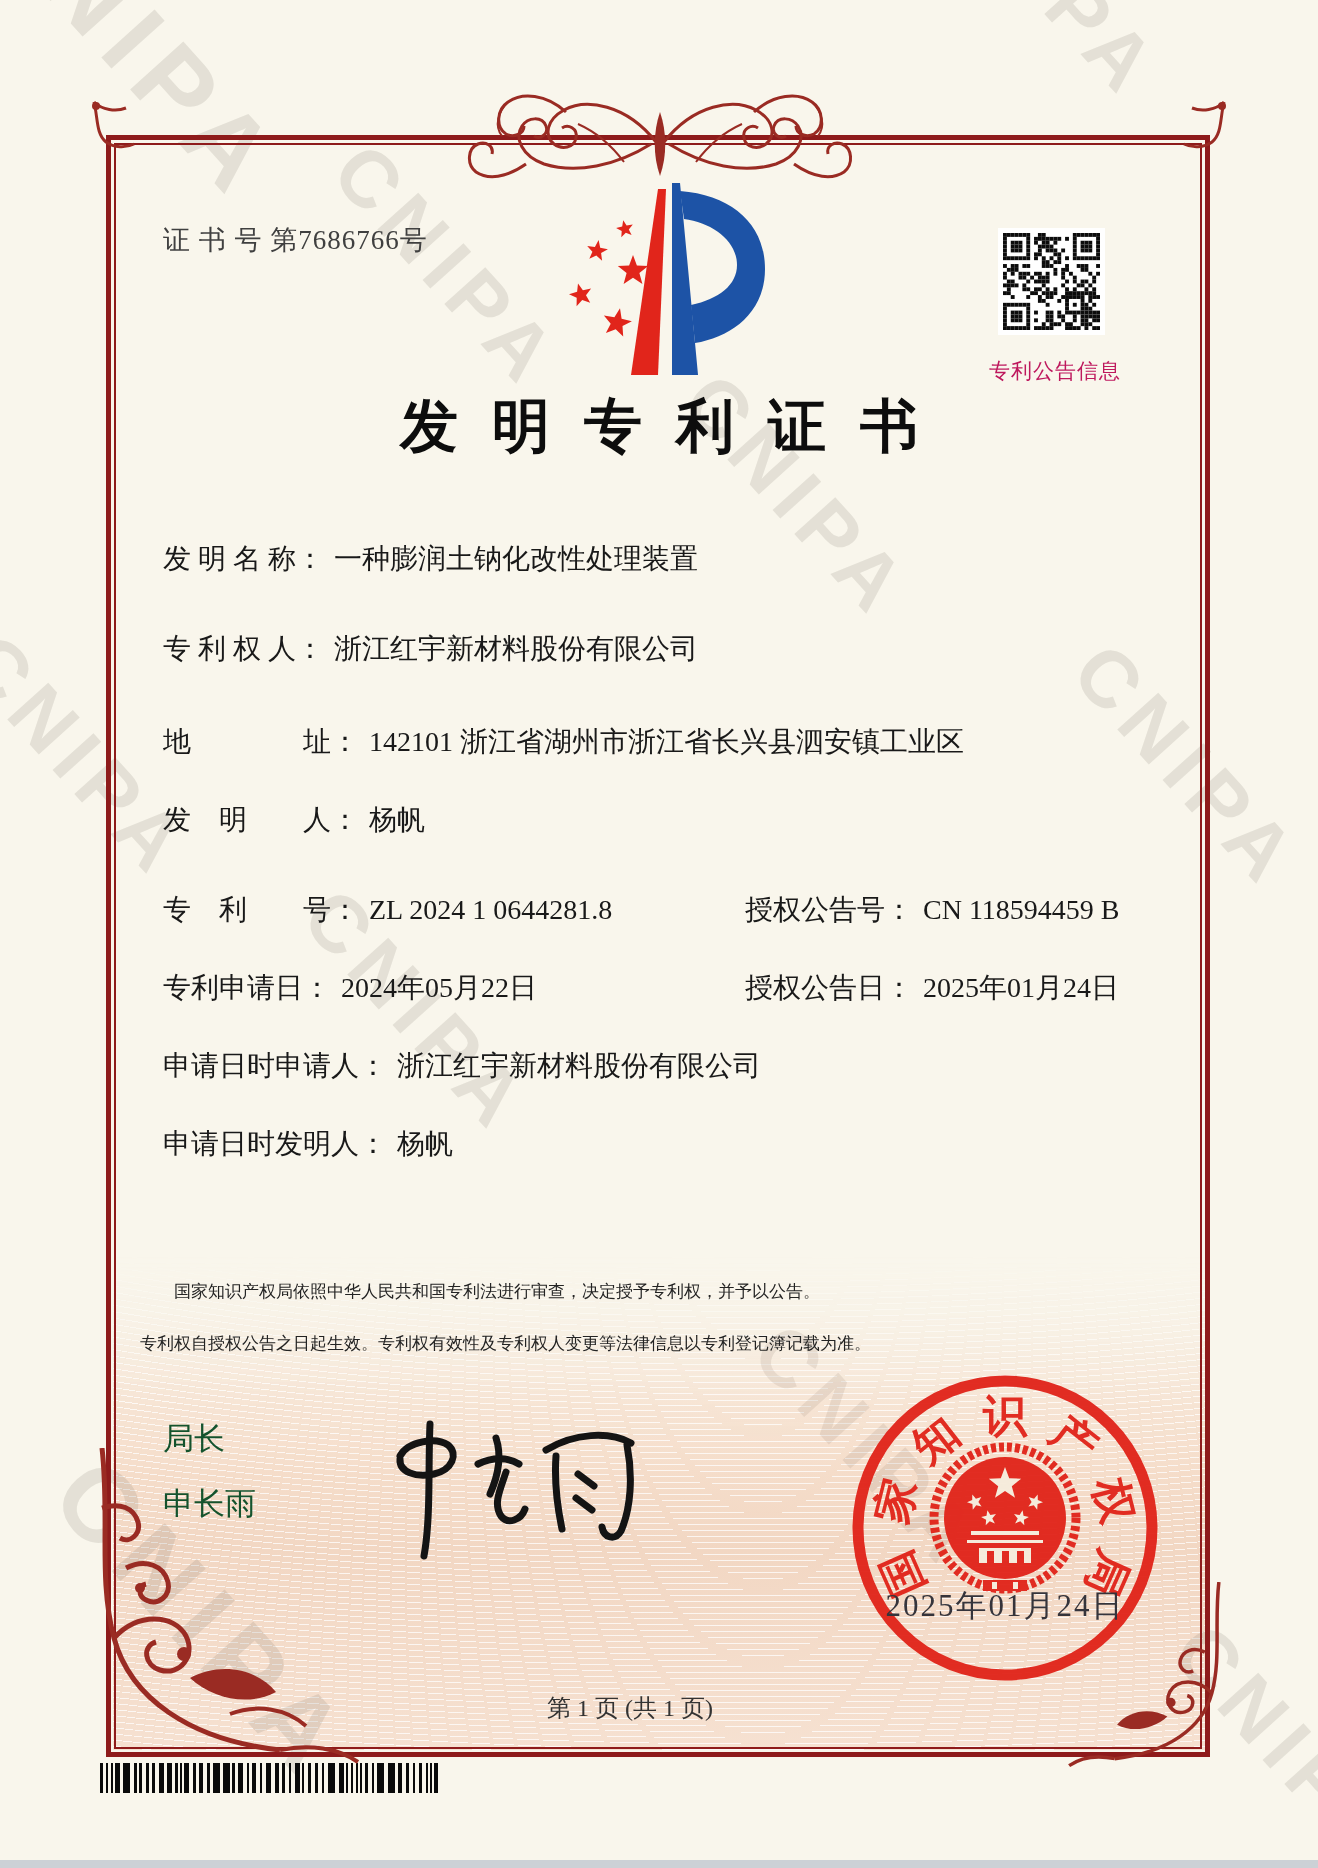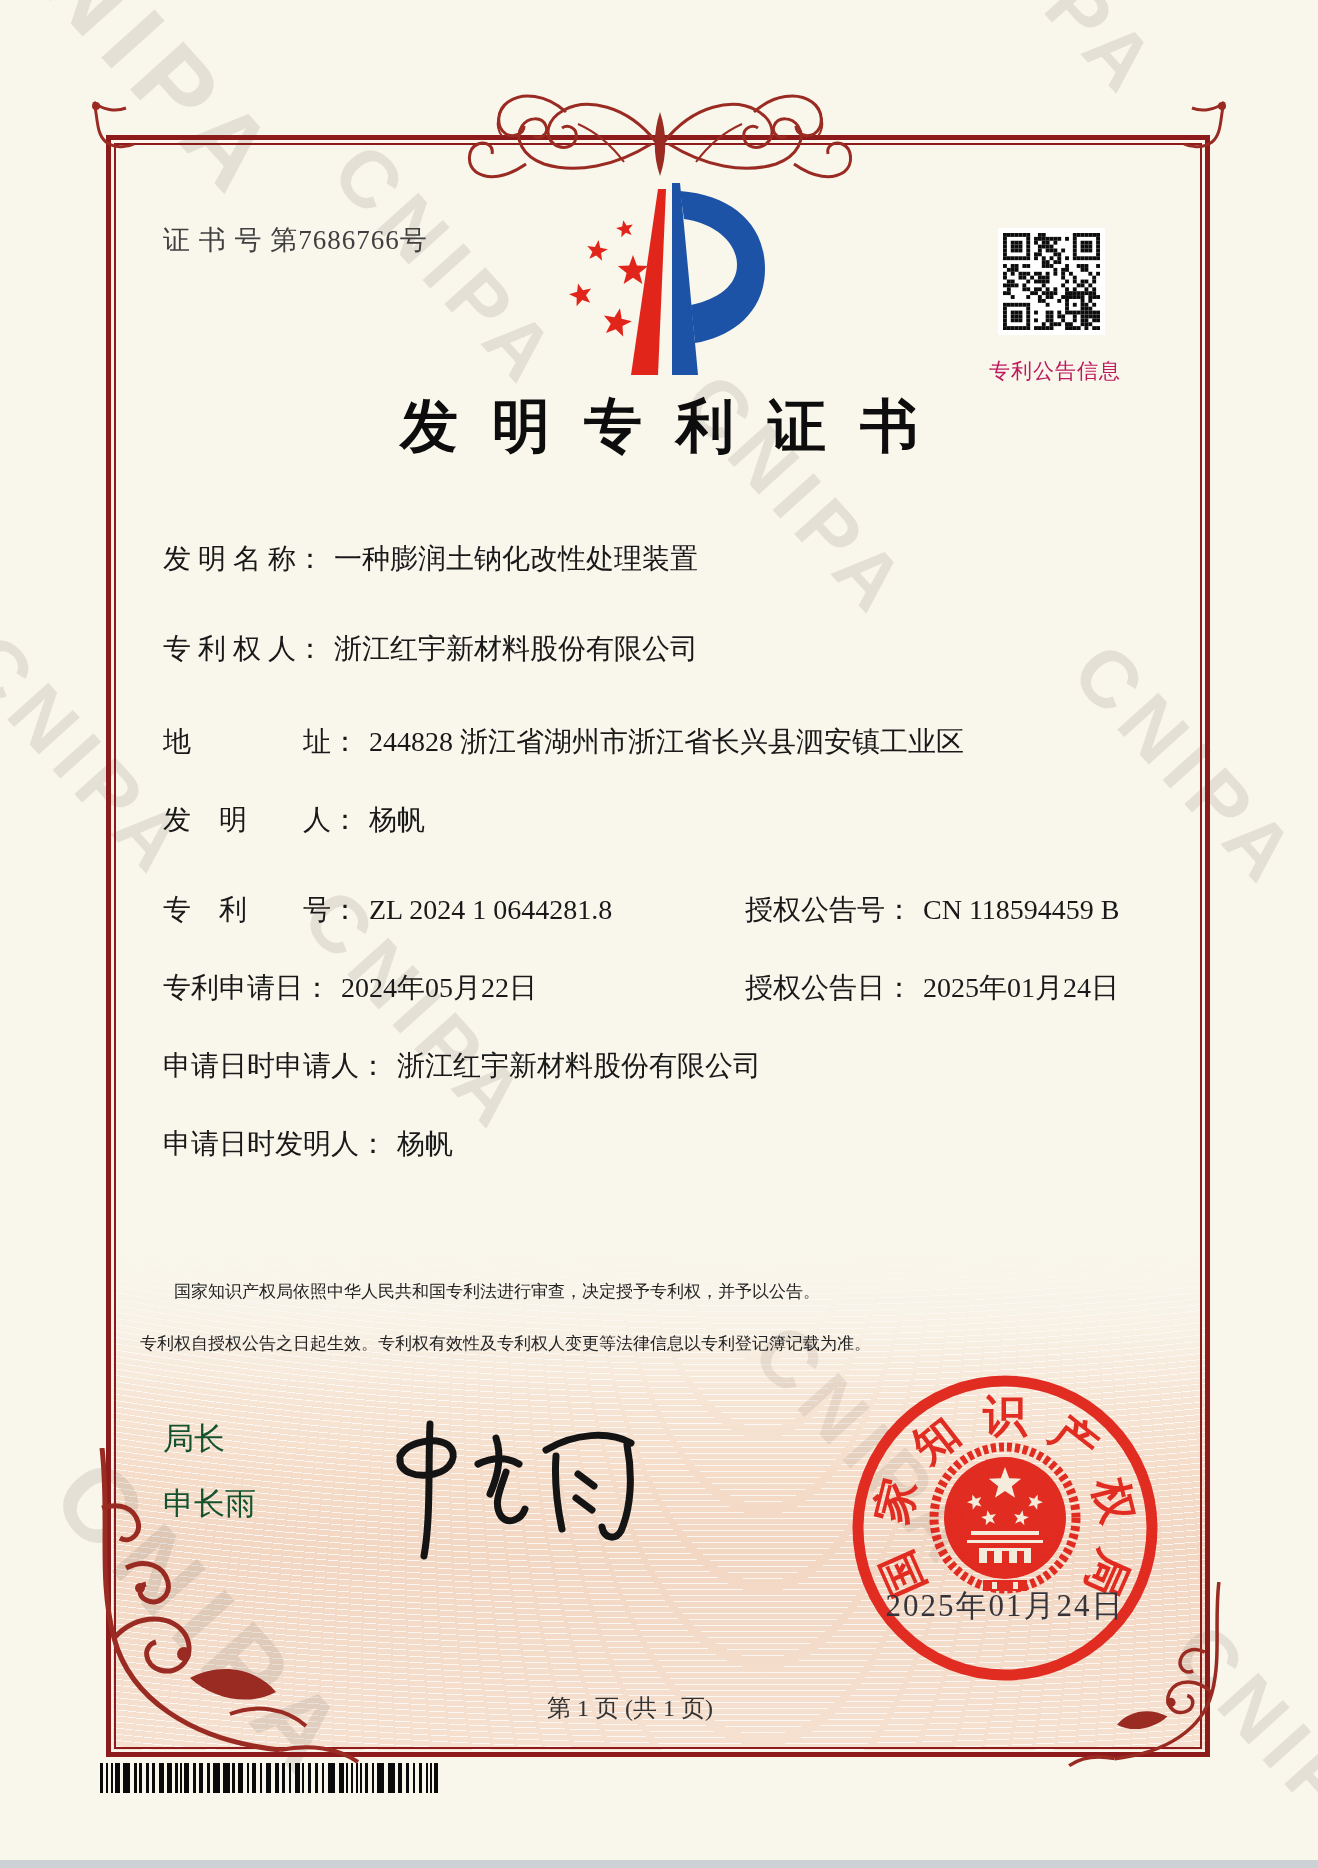--- a/index.html
+++ b/index.html
@@ -482,21 +482,21 @@
 
   <div class="title">发明专利证书</div>
 
   <div class="row r2">
     <span class="lab">专 利 权 人：</span><span class="val">浙江红宇新材料股份有限公司</span>
   </div>
   <div class="row r1">
     <span class="lab">发 明 名 称：</span><span class="val">一种膨润土钠化改性处理装置</span>
   </div>
   <div class="row r3">
-    <span class="lab">地　　　　址：</span><span class="val">244828 浙江省湖州市浙江省长兴县泗安镇工业区</span>
+    <span class="lab">地　　　　址：</span><span class="val">142101 浙江省湖州市浙江省长兴县泗安镇工业区</span>
   </div>
   <div class="row r4">
     <span class="lab">发　明　　人：</span><span class="val">杨帆</span>
   </div>
   <div class="row r5">
     <span class="lab">专　利　　号：</span><span class="val">ZL 2024 1 0644281.8</span>
   </div>
   <div class="row r5 rc">
     <span class="lab">授权公告号：</span><span class="val">CN 118594459 B</span>
   </div>

